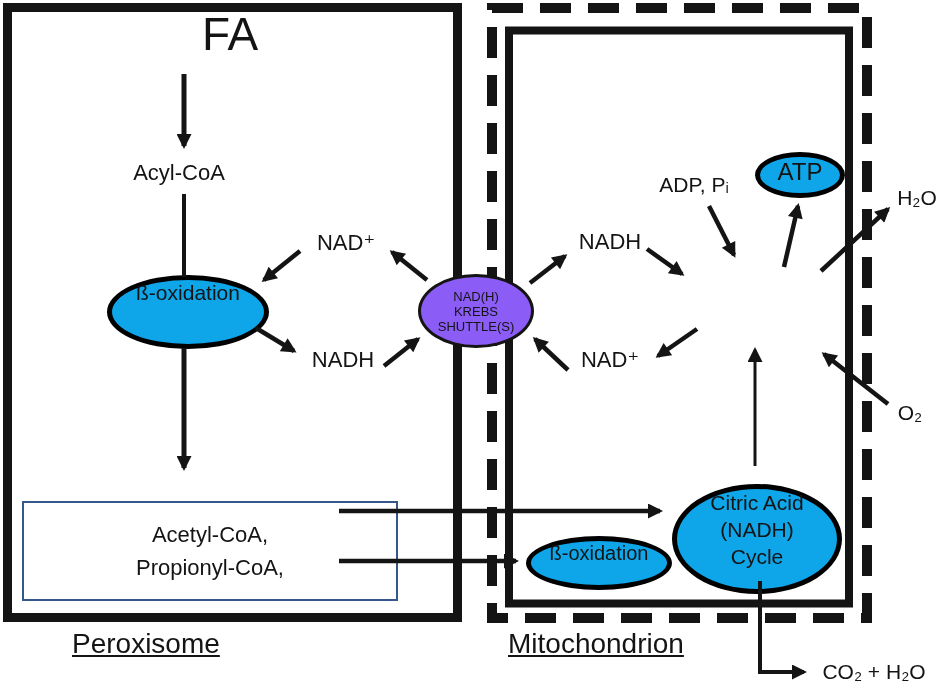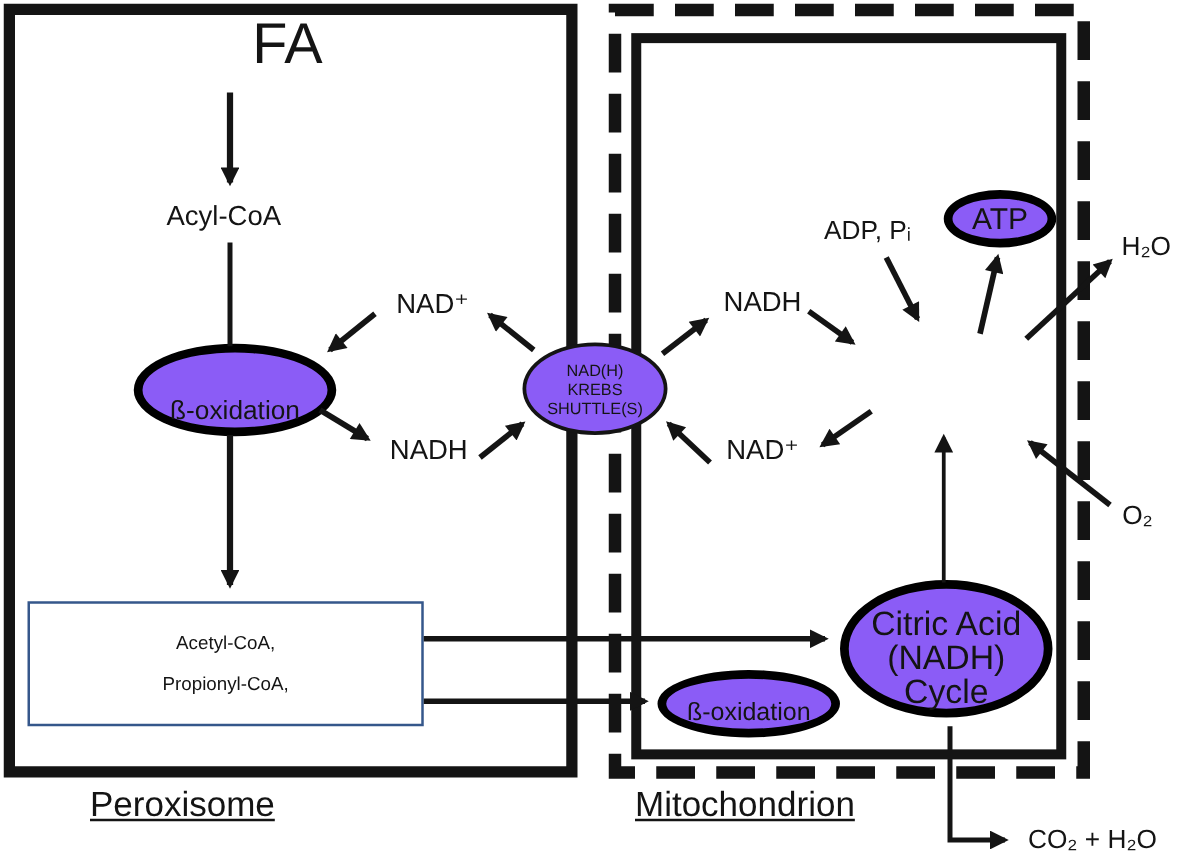--- a/index.html
+++ b/index.html
@@ -5,23 +5,23 @@
   html,body{margin:0;padding:0;background:#ffffff;}
   .stage{
     position:relative;width:945px;height:693px;background:#ffffff;
     font-family:"Liberation Sans","DejaVu Sans",sans-serif;color:#141414;
     overflow:hidden;
   }
   .layer{position:absolute;left:0;top:0;width:945px;height:693px;}
   svg.layer{pointer-events:none;}
   
   .node{
-    position:absolute;box-sizing:border-box;background:#8b5cf6;
-    border:7px solid #000000;border-radius:50%;
-    display:flex;flex-direction:column;align-items:center;justify-content:flex-end;
+    position:absolute;box-sizing:border-box;background:#0ea5e9;
+    border:5px solid #000000;border-radius:50%;
+    display:flex;flex-direction:column;align-items:center;justify-content:flex-start;
     text-align:center;line-height:1.25;z-index:1;
   }
   .rect-node{
     position:absolute;box-sizing:border-box;background:#ffffff;
     border:2px solid #35578b;display:flex;flex-direction:column;
     align-items:center;justify-content:center;text-align:center;z-index:1;
   }
   .shuttle{
     position:absolute;box-sizing:border-box;background:#8b5cf6;
     border:3px solid #141414;border-radius:50%;
@@ -42,31 +42,31 @@
 </style>
 </head>
 <body>
 
 <div class="stage">
 
   <div class="node" style="left:107px;top:275px;width:162px;height:74px;">
     <span class="node-text">ß-oxidation</span>
   </div>
 
-  <div class="rect-node" style="left:22px;top:481px;width:317px;height:100px;font-size:15px;line-height:33px;">
+  <div class="rect-node" style="left:22px;top:501px;width:376px;height:100px;font-size:22px;line-height:33px;">
     <div>Acetyl-CoA,</div>
     <div>Propionyl-CoA,</div>
   </div>
 
 
   <div class="node" style="left:755px;top:152px;width:90px;height:46px;">
     <span class="oxphos-text">ATP</span>
   </div>
 
-  <div class="node" style="left:672px;top:464px;width:170px;height:110px;font-size:27px;line-height:27px;">
+  <div class="node" style="left:672px;top:484px;width:170px;height:110px;font-size:21px;line-height:27px;">
     <div>Citric Acid</div>
     <div>(NADH)</div>
     <div>Cycle</div>
   </div>
 
   <div class="node" style="left:526px;top:536px;width:146px;height:54px;">
     <span style="font-size:20px;">ß-oxidation</span>
   </div>
 
   <svg class="layer walls" viewBox="0 0 945 693">

